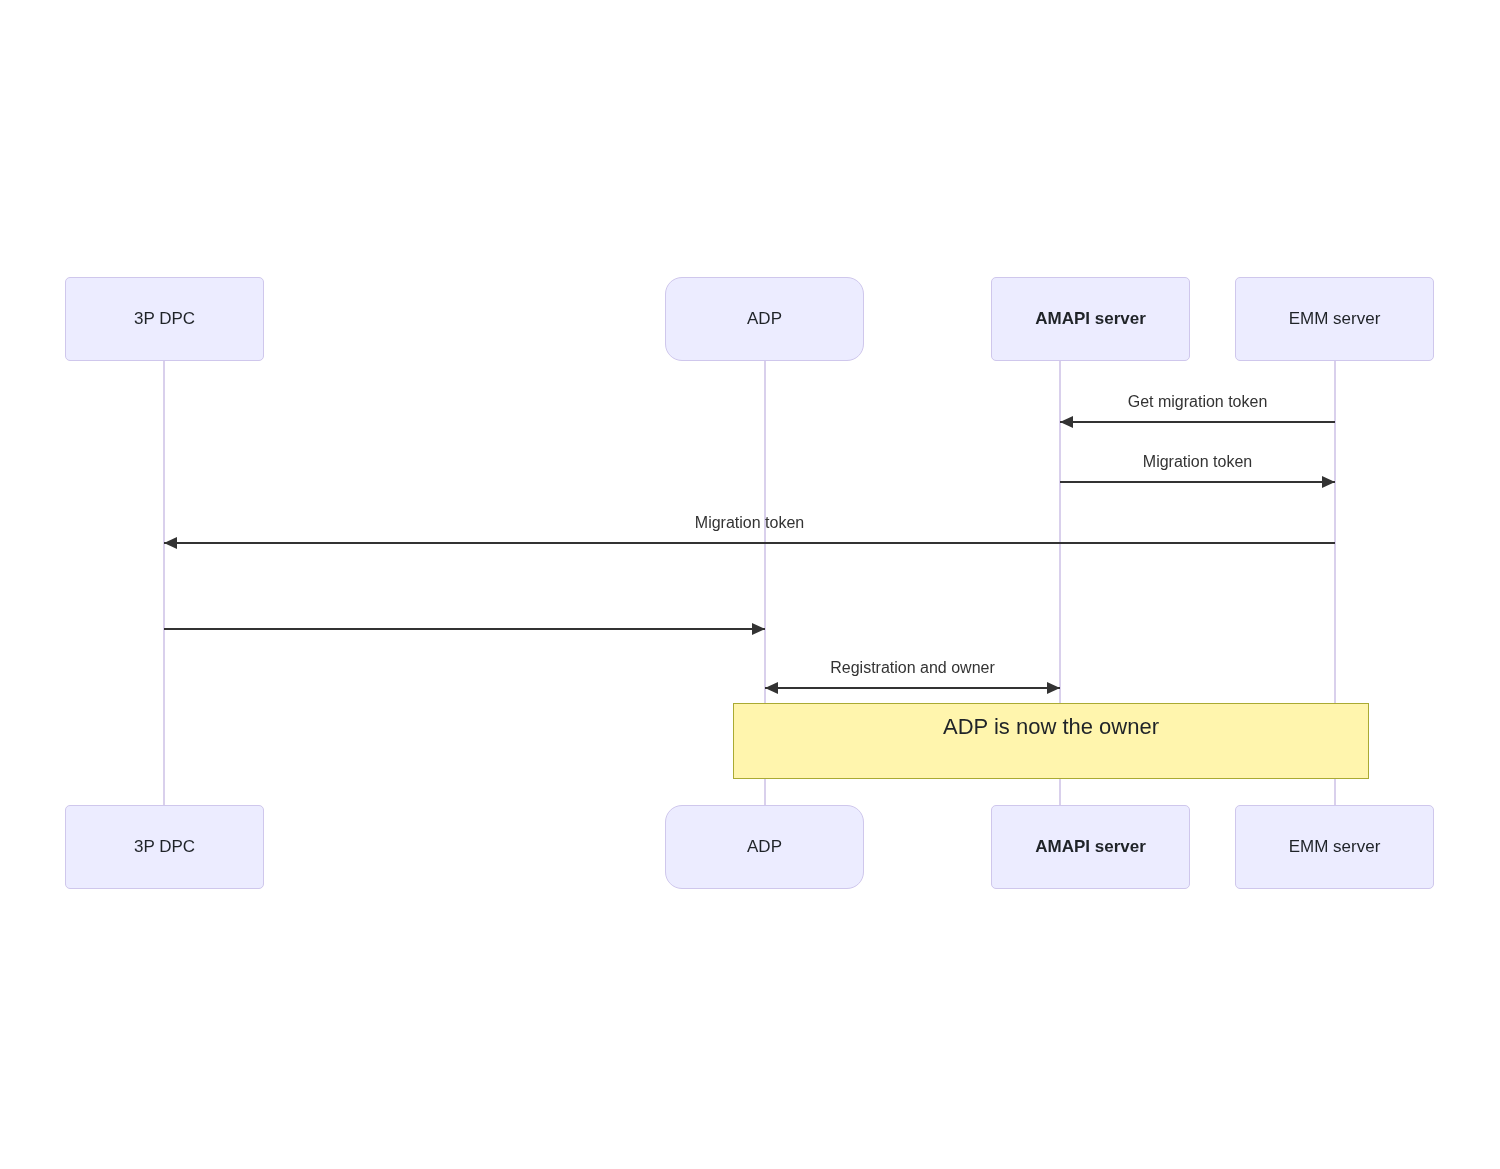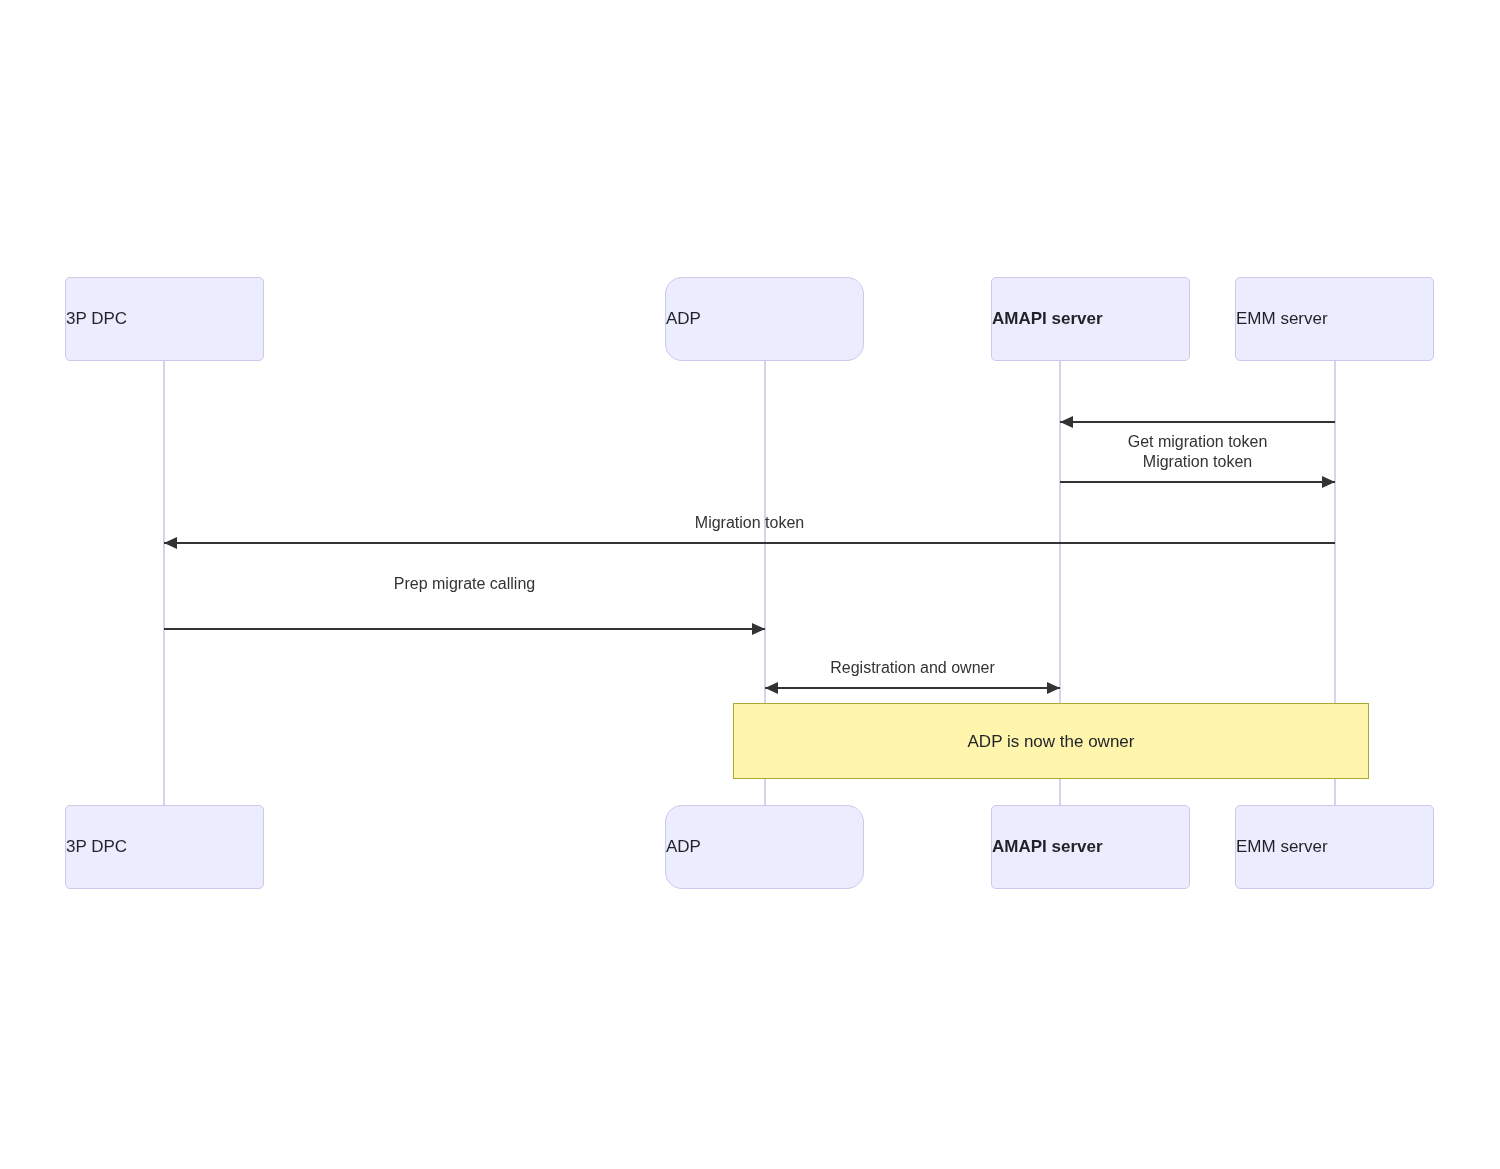--- a/index.html
+++ b/index.html
@@ -16,20 +16,21 @@
   .actor {
     position: absolute;
     width: 199px;
     height: 84px;
     box-sizing: border-box;
     background: #ececff;
     border: 1px solid #cfc7ec;
     border-radius: 5px;
     display: flex;
     align-items: center;
+    justify-content: center;
     font-size: 17px;
     color: #1f2328;
   }
   .row-top    { top: 277px; }
   .row-bottom { top: 805px; }
   .ax1 { left: 65px; }
   .ax2 { left: 665px; border-radius: 17px; }
   .ax3 { left: 991px; font-weight: bold; }
   .ax4 { left: 1235px; }
 
@@ -64,21 +65,21 @@
   .head {
     position: absolute;
     width: 0; height: 0;
     top: -5px;
     border-top: 6px solid transparent;
     border-bottom: 6px solid transparent;
   }
   .head-left  { left: 0;  border-right: 13px solid #333333; }
   .head-right { right: 0; border-left: 13px solid #333333; }
 
-  .ml1 { left: 1060px; width: 275px;  top: 390px; margin-top: 40px; }
+  .ml1 { left: 1060px; width: 275px;  top: 390px; }
   .mn1 { left: 1060px; width: 275px;  top: 421px; }
   .ml2 { left: 1060px; width: 275px;  top: 450px; }
   .mn2 { left: 1060px; width: 275px;  top: 481px; }
   .ml3 { left: 164px;  width: 1171px; top: 511px; }
   .mn3 { left: 164px;  width: 1171px; top: 542px; }
   .ml4 { left: 164px;  width: 601px;  top: 572px; }
   .mn4 { left: 164px;  width: 601px;  top: 628px; }
   .ml5 { left: 765px;  width: 295px;  top: 656px; }
   .mn5 { left: 765px;  width: 295px;  top: 687px; }
 
@@ -86,24 +87,24 @@
   .note {
     position: absolute;
     left: 733px;
     top: 703px;
     width: 636px;
     height: 76px;
     box-sizing: border-box;
     background: #fff5ad;
     border: 1px solid #aaaa33;
     color: #1f2328;
-    font-size: 17px;
+    font-size: 22px;
     line-height: 25px;
     text-align: center;
-    padding-top: 25px;
+    padding-top: 10px;
   }
   .note span { display: block; }
 </style>
 </head>
 <body>
 
 <div class="canvas">
 
   <div class="lifeline lx1"></div>
   <div class="lifeline lx2"></div>
@@ -132,21 +133,20 @@
   <div class="msg-line mn2">
     <div class="head head-right"></div>
   </div>
 
   <div class="msg-label ml3">Migration token</div>
   <div class="msg-line mn3">
     <div class="head head-left"></div>
   </div>
 
   <div class="msg-label ml4">
-    <span>Prep migrate calling</span>
   </div>
   <div class="msg-line mn4">
     <div class="head head-right"></div>
   </div>
 
   <div class="msg-label ml5">Registration and owner</div>
   <div class="msg-line mn5">
     <div class="head head-left"></div>
     <div class="head head-right"></div>
   </div>

